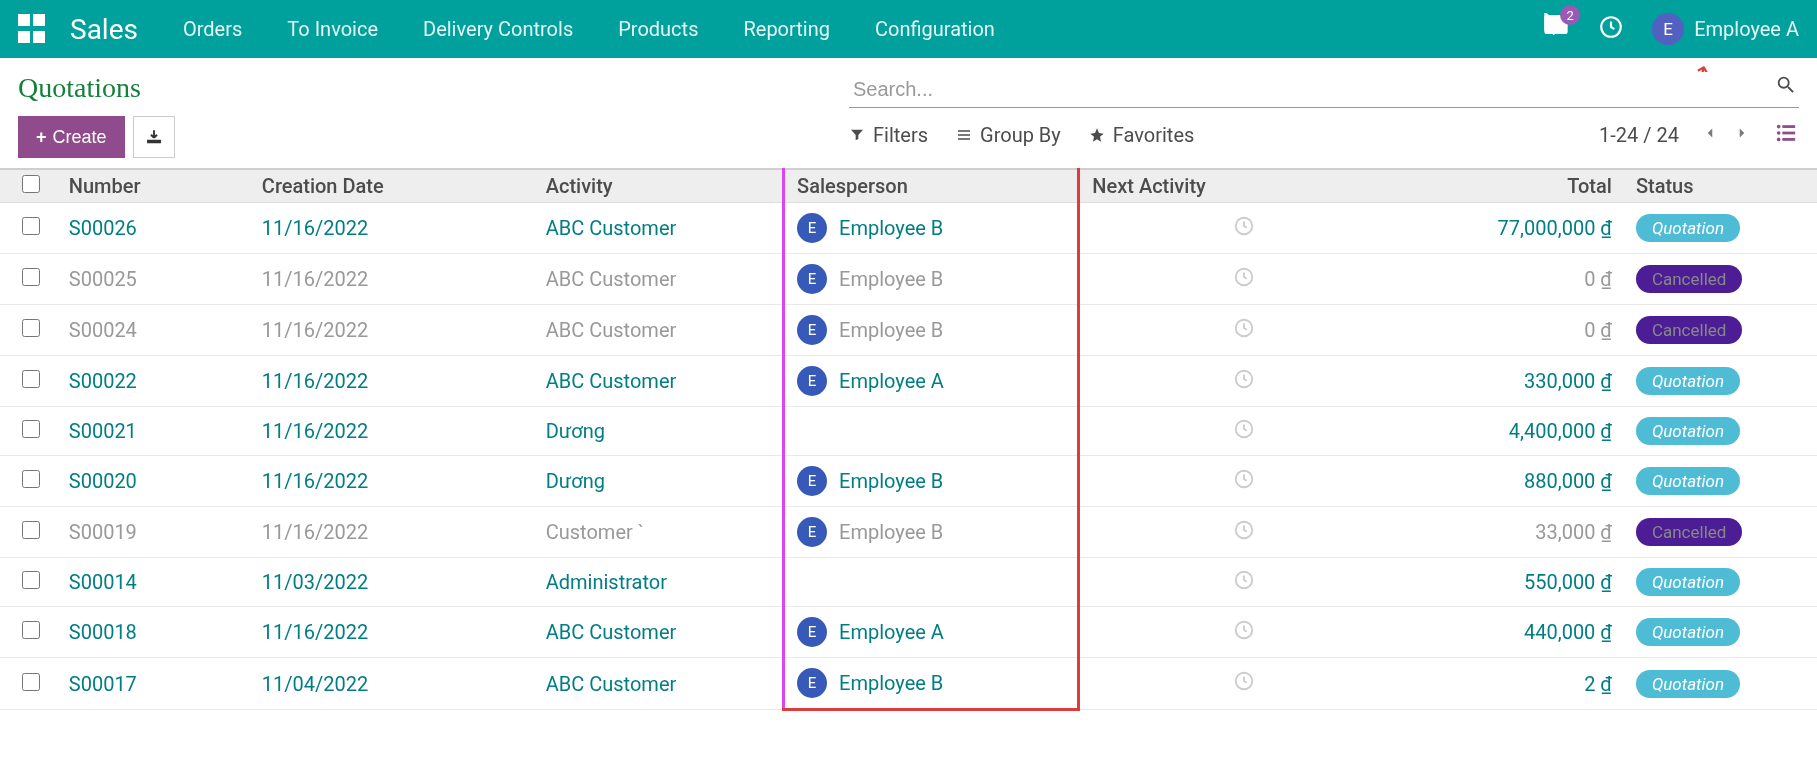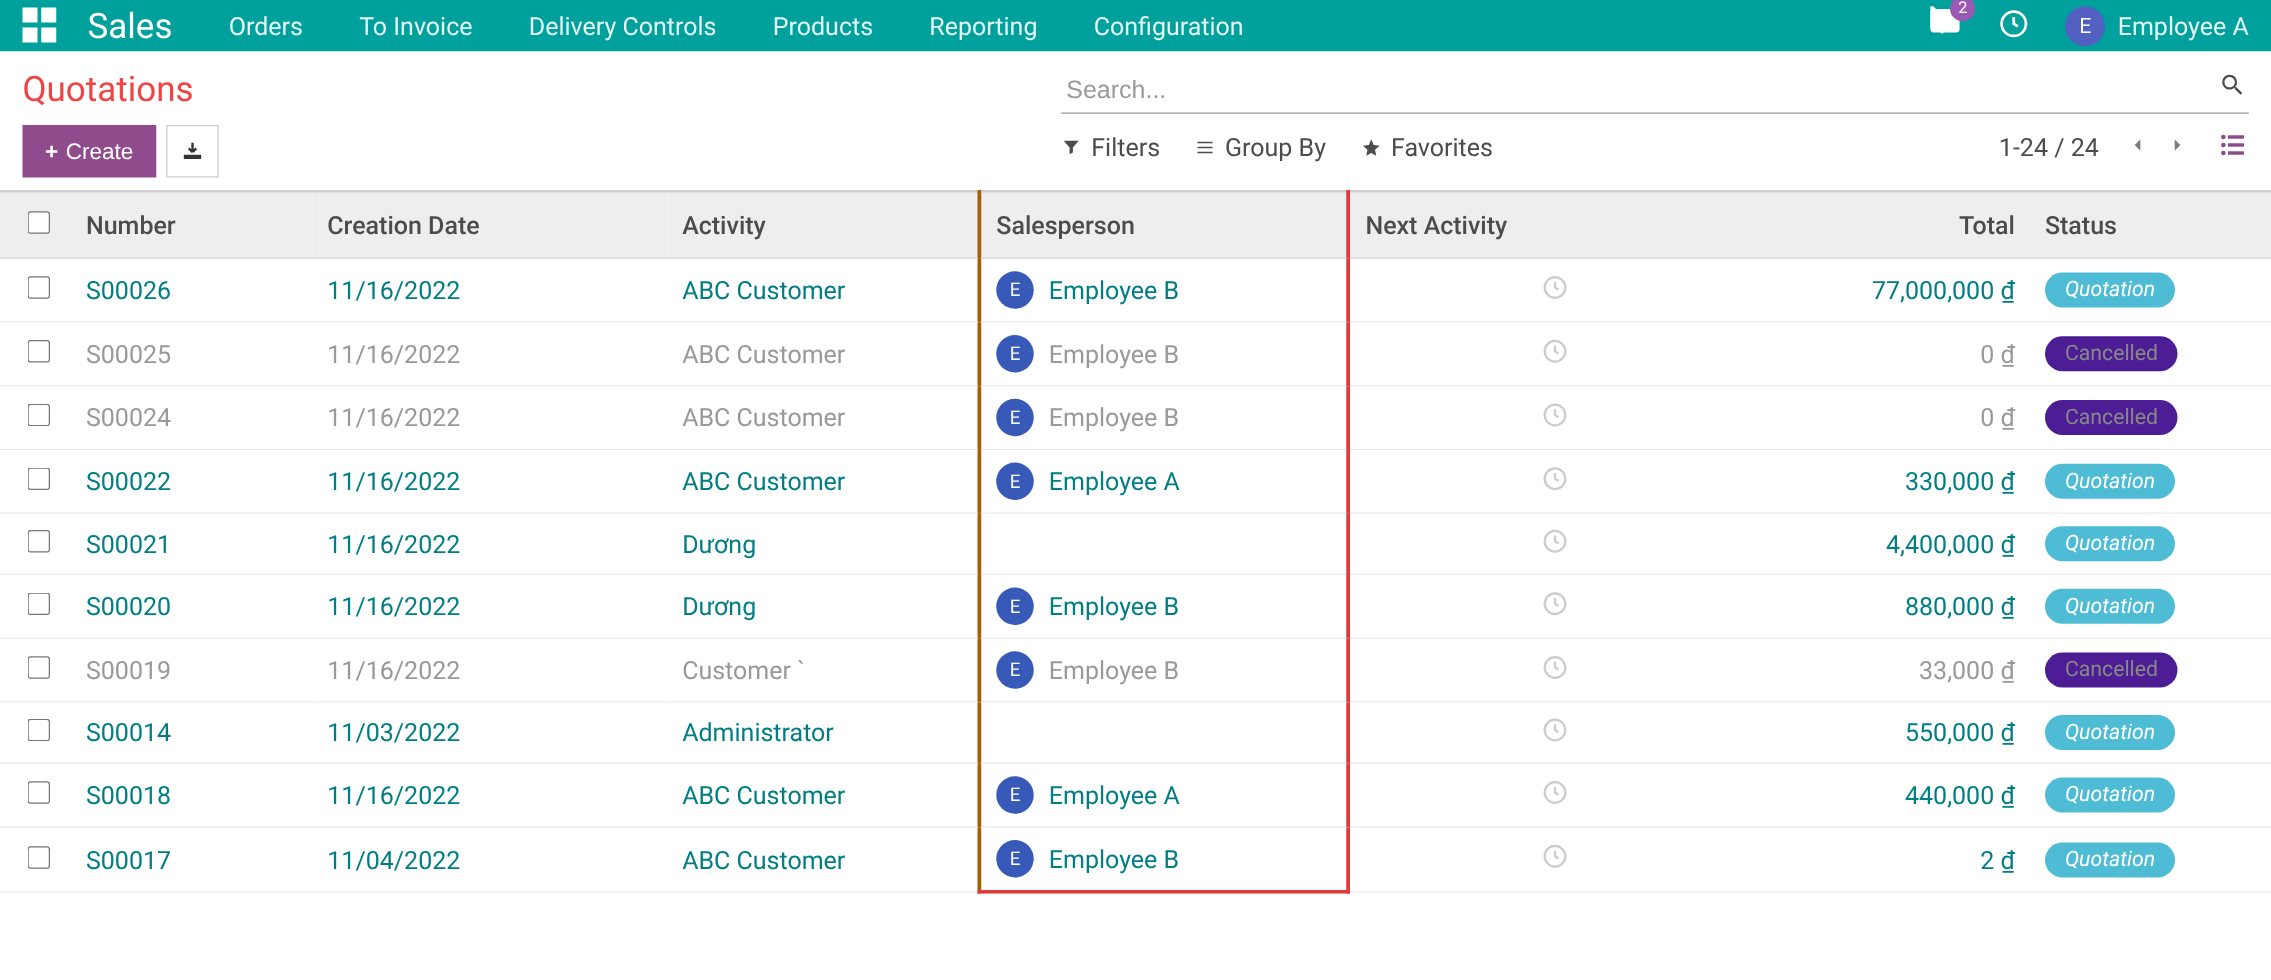--- a/index.html
+++ b/index.html
@@ -1,36 +1,36 @@
 <!DOCTYPE html>
 <html><head>
 <meta charset="utf-8">
 <style>
 * { margin: 0; padding: 0; box-sizing: border-box; }
 body { font-family: -apple-system, BlinkMacSystemFont, "Segoe UI", Roboto, Arial, sans-serif; font-size: 16px; color: #4c4c4c; background: #fff; }
 
 
-.navbar { background: #00a09d; height: 41px; display: flex; align-items: center; padding: 0 18px; color: #fff; }
+.navbar { background: #00a09d; height: 58px; display: flex; align-items: center; padding: 0 18px; color: #fff; }
 .navbar .apps-icon { width: 30px; height: 30px; display: flex; flex-wrap: wrap; gap: 3px; margin-right: 22px; cursor: pointer; }
 .navbar .apps-icon span { width: 12px; height: 12px; background: #fff; }
 .navbar .app-name { font-size: 28px; font-weight: 400; color: #fff; margin-right: 45px; }
 .navbar .menu { display: flex; gap: 45px; }
 .navbar .menu-item { color: #e4f6f6; font-size: 20px; cursor: pointer; }
 .navbar .right { margin-left: auto; display: flex; align-items: center; gap: 28px; }
 .navbar .msg-wrap { position: relative; cursor: pointer; }
 .navbar .msg-icon svg { width: 28px; height: 28px; fill: #fff; }
 .navbar .badge { position: absolute; top: -8px; right: -10px; background: #9b59b6; color: #fff; font-size: 13px; width: 20px; height: 20px; border-radius: 10px; display: flex; align-items: center; justify-content: center; }
 .navbar .clock-icon svg { width: 26px; height: 26px; stroke: #fff; fill: none; stroke-width: 2; cursor: pointer; }
 .navbar .user { display: flex; align-items: center; gap: 10px; cursor: pointer; }
 .navbar .avatar { width: 32px; height: 32px; border-radius: 50%; background: #5160c1; color: #fff; display: flex; align-items: center; justify-content: center; font-size: 17px; }
 .navbar .user-name { color: #e4f6f6; font-size: 20px; }
 
 
 .control-panel { padding: 14px 18px 10px; display: flex; justify-content: space-between; align-items: flex-start; }
-.cp-left .title { font-size: 28px; color: #ef4444; margin-bottom: 12px; }
+.cp-left .title { font-size: 28px; color: #15803d; margin-bottom: 12px; font-family: Liberation Serif, serif; }
 .cp-left .actions { display: flex; gap: 8px; }
 .btn-create { background: #8f4b8b; color: #fff; border: none; padding: 10px 18px; font-size: 18px; cursor: pointer; display: flex; align-items: center; gap: 6px; }
 .btn-create .plus { font-size: 18px; font-weight: bold; }
 .btn-import { background: #fff; border: 1px solid #ccc; width: 42px; height: 42px; display: flex; align-items: center; justify-content: center; cursor: pointer; }
 .btn-import svg { width: 18px; height: 18px; }
 .cp-right { flex: 1; max-width: 950px; margin-left: auto; }
 .search-row { position: relative; margin-bottom: 14px; }
 .search-input { width: 100%; border: none; border-bottom: 1px solid #999; font-size: 20px; padding: 6px 30px 6px 4px; outline: none; color: #333; }
 .search-input::placeholder { color: #999; }
 .search-icon { position: absolute; right: 2px; top: 2px; cursor: pointer; }
@@ -40,39 +40,39 @@
 .tool-item { display: flex; align-items: center; gap: 8px; font-size: 20px; color: #4c4c4c; cursor: pointer; }
 .tool-item svg { width: 16px; height: 16px; fill: #4c4c4c; }
 .toolbar-right { display: flex; align-items: center; gap: 22px; }
 .pager { font-size: 20px; color: #4c4c4c; }
 .pager-btns { display: flex; gap: 14px; }
 .pager-btn svg { width: 18px; height: 18px; fill: #7a7a7a; cursor: pointer; }
 .view-switch svg { width: 26px; height: 22px; fill: #8f4b8b; cursor: pointer; }
 
 
 .table { width: 100%; border-collapse: collapse; }
-.table thead th { background: #eeeeee; text-align: left; padding: 14px 12px; font-size: 20px; font-weight: 500; color: #4c4c4c; border-bottom: 1px solid #ddd; border-top: 2px solid #cfcfcf; }
+.table thead th { background: #eeeeee; text-align: left; padding: 4px 12px; font-size: 20px; font-weight: 500; color: #4c4c4c; border-bottom: 1px solid #ddd; border-top: 2px solid #cfcfcf; }
 .table th:first-child, .table td:first-child { width: 50px; text-align: center; padding-left: 18px; }
 .table th.right, .table td.right { text-align: right; }
 .table th.center, .table td.center { text-align: center; }
 .table tbody td { padding: 10px 12px; font-size: 20px; border-bottom: 1px solid #e9e9e9; vertical-align: middle; }
 .table tbody tr { height: 44px; }
 .table .teal { color: #017e84; }
 .table tr.cancelled .teal { color: #999; }
 .table tr.cancelled { color: #aaa; }
 input[type="checkbox"] { width: 18px; height: 18px; cursor: pointer; }
 .sp-cell { display: flex; align-items: center; gap: 12px; position: relative; }
 .sp-avatar { width: 30px; height: 30px; border-radius: 50%; background: #3759b8; color: #fff; display: flex; align-items: center; justify-content: center; font-size: 15px; flex-shrink: 0; }
 .sp-name.teal { color: #017e84; }
 .sp-name.grey { color: #999; }
 .activity-icon svg { width: 22px; height: 22px; stroke: #ccc; fill: none; stroke-width: 2; }
 .status-badge { display: inline-block; padding: 4px 16px; border-radius: 16px; font-size: 17px; color: #fff; }
 .status-quotation { background: #4fbcd6; font-style: italic; }
 .status-cancelled { background: #4c1d95; color: #888; }
-.col-sp { border-left: 3px solid #a16207; border-right: 3px solid #e03b3b; }
+.col-sp { border-left: 3px solid #d946ef; border-right: 3px solid #e03b3b; }
 thead .col-sp { border-top: 3px solid #e03b3b; }
 .col-sp.last { border-bottom: 3px solid #e03b3b; }
 .annotation-arrow { position: absolute; top: 60px; right: 105px; color: #e03b3b; font-size: 26px; transform: rotate(-30deg); pointer-events: none; }
 .col-number { width: 170px; }
 .col-date { width: 250px; }
 .col-customer { width: 220px; }
 .col-sp { width: 260px; }
 .col-activity { width: 290px; }
 .col-total { width: 190px; }
 .col-status { width: 170px; }

